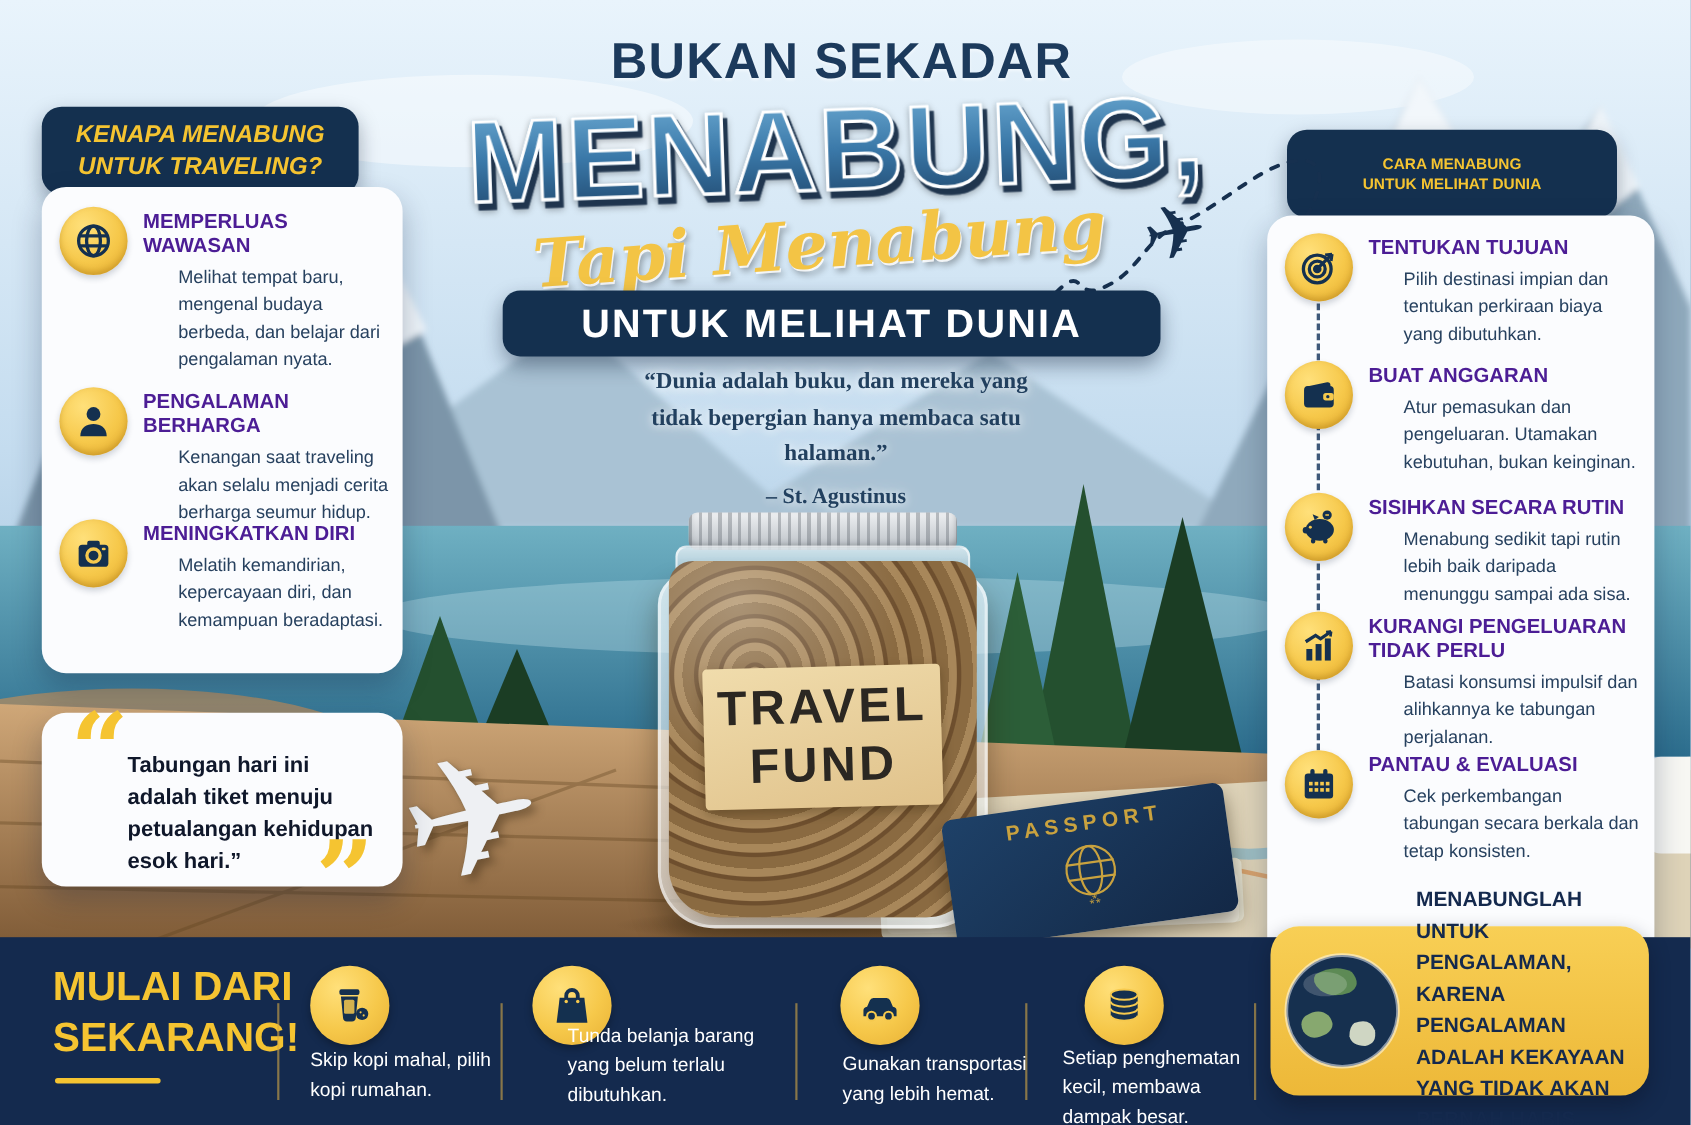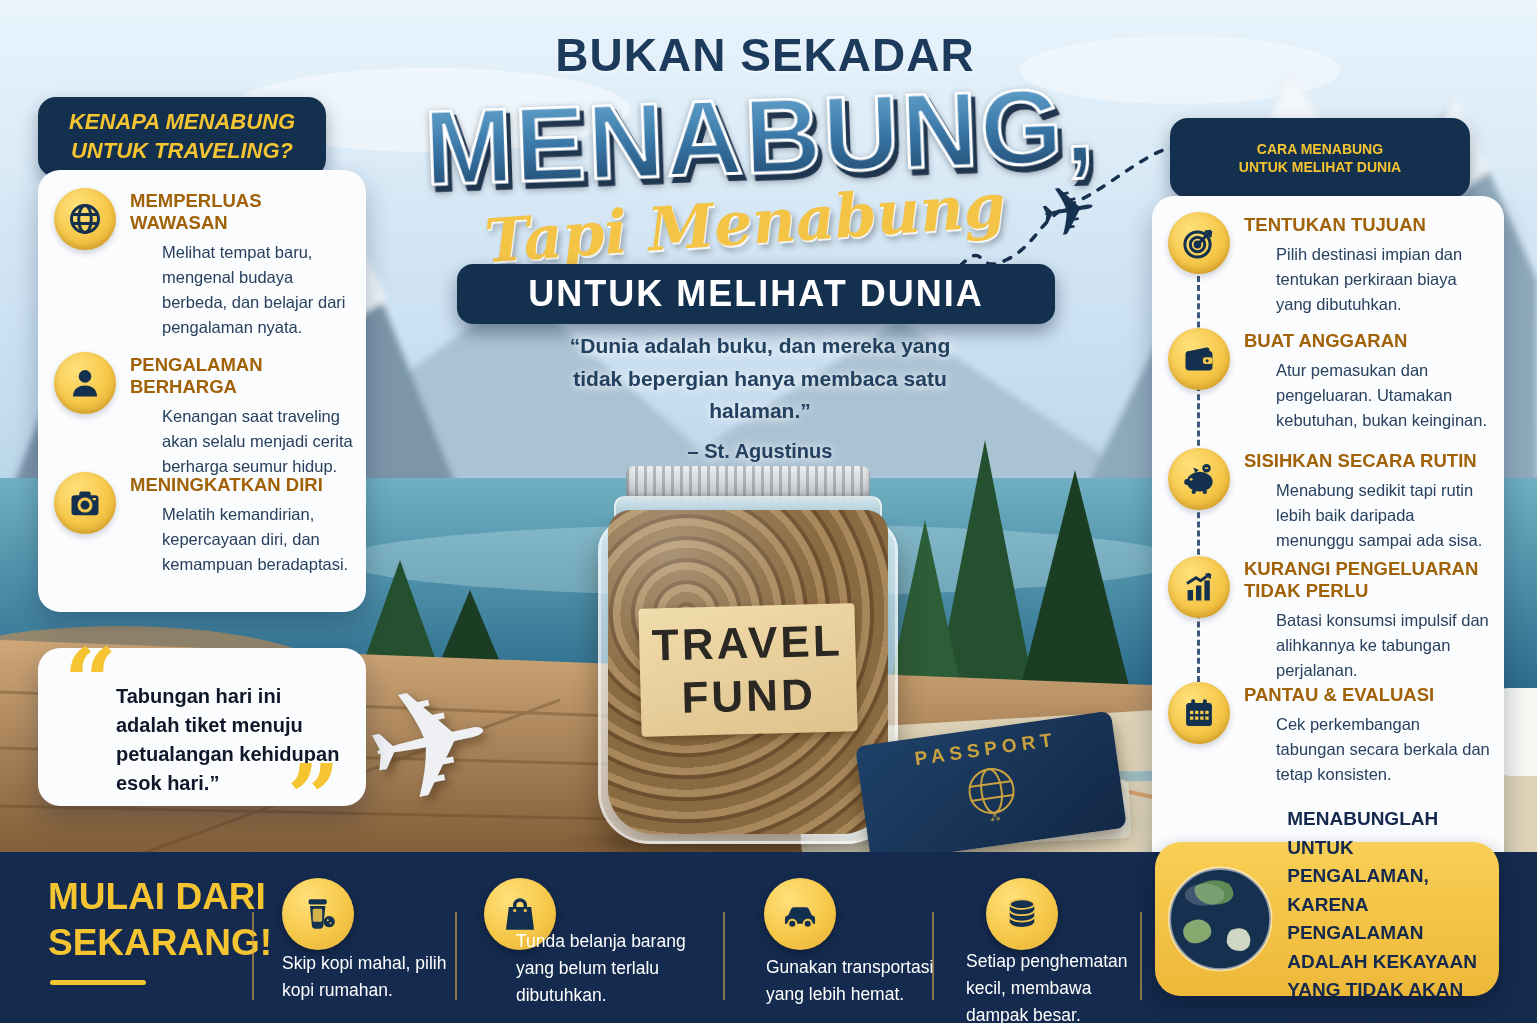--- a/index.html
+++ b/index.html
@@ -24,21 +24,21 @@
   .left-card{left:38px;top:170px;width:328px;height:442px;}
   .right-card{left:1152px;top:196px;width:352px;height:730px;}
 
   .row{position:absolute;left:16px;right:12px;display:flex;gap:14px;align-items:flex-start;}
   .icn-circle{width:62px;height:62px;border-radius:50%;flex-shrink:0;position:relative;z-index:2;
     background:radial-gradient(circle at 35% 28%,#ffe07a 0%,#f6c84a 55%,#e3ab2e 100%);
     box-shadow:inset 0 -3px 6px rgba(150,100,10,.35),0 3px 6px rgba(20,35,60,.2);
     display:flex;align-items:center;justify-content:center;}
   .icn-circle svg{width:36px;height:36px;}
   .row .txt{min-width:0;}
-  .itm-title{font-size:18.5px;font-weight:800;color:#a16207;line-height:1.2;margin:2px 0 6px;}
+  .itm-title{font-size:18.5px;font-weight:800;color:#4c1d95;line-height:1.2;margin:2px 0 6px;}
   .itm-body{font-size:16.5px;color:#27415f;line-height:1.5;margin-left:32px;}
 
   .dash-line{position:absolute;left:45px;top:80px;height:406px;border-left:3px dashed #1e3c62;opacity:.85;z-index:1;}
 
   
   .quote-card{left:38px;top:648px;width:328px;height:158px;}
   .q-open{position:absolute;left:26px;top:-12px;font-family:"DejaVu Serif",serif;font-weight:bold;
     font-size:92px;color:#f5c431;line-height:1;}
   .q-close{position:absolute;right:26px;bottom:-38px;font-family:"DejaVu Serif",serif;font-weight:bold;
     font-size:92px;color:#f5c431;line-height:1;}
@@ -58,21 +58,21 @@
     font-style:italic;font-weight:bold;font-size:60px;color:#f3c445;z-index:3;transform:rotate(-4deg);
     text-shadow:1px 2px 0 rgba(255,255,255,.85),3px 5px 6px rgba(0,0,0,.3);}
   .t-banner{left:457px;top:264px;width:598px;height:60px;background:#14304f;border-radius:16px;
     color:#ffffff;font-size:36px;font-weight:800;letter-spacing:2px;text-align:center;line-height:60px;
     z-index:3;box-shadow:0 8px 18px rgba(10,25,50,.4);}
   .plane-trail{left:940px;top:118px;z-index:3;}
   .plane-glyph{left:1040px;top:172px;font-size:68px;color:#16304f;z-index:4;transform:rotate(-10deg);}
 
   
   .c-quote{left:560px;top:330px;width:400px;text-align:center;z-index:3;color:#22405f;
-    text-shadow:0 1px 8px rgba(255,255,255,.85),0 0 18px rgba(255,255,255,.6);}
+    text-shadow:0 1px 8px rgba(255,255,255,.85),0 0 18px rgba(255,255,255,.6);font-family:Liberation Serif, serif;}
   .c-quote .line{font-size:21px;font-weight:700;line-height:1.55;}
   .c-quote .author{font-size:20px;font-weight:700;margin-top:12px;}
 
   
   .jar{left:598px;top:466px;width:300px;height:378px;z-index:1;}
   .jar-lid{position:absolute;left:28px;right:28px;top:0;height:34px;border-radius:8px;
     background:linear-gradient(180deg,#eef0f2,#b9bfc5);
     box-shadow:inset 0 -4px 6px rgba(60,65,70,.4);}
   .jar-lid:after{content:"";position:absolute;inset:0;border-radius:8px;
     background:repeating-linear-gradient(90deg,rgba(85,92,100,.35) 0 3px,transparent 3px 9px);}

